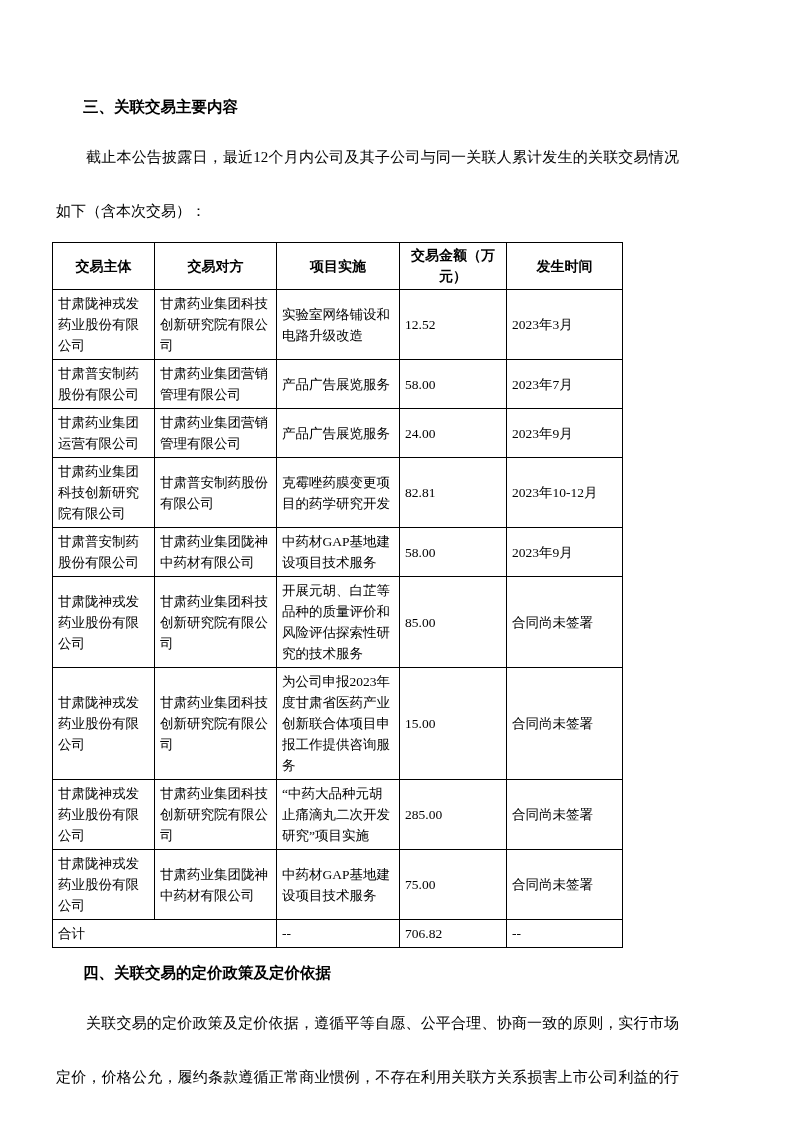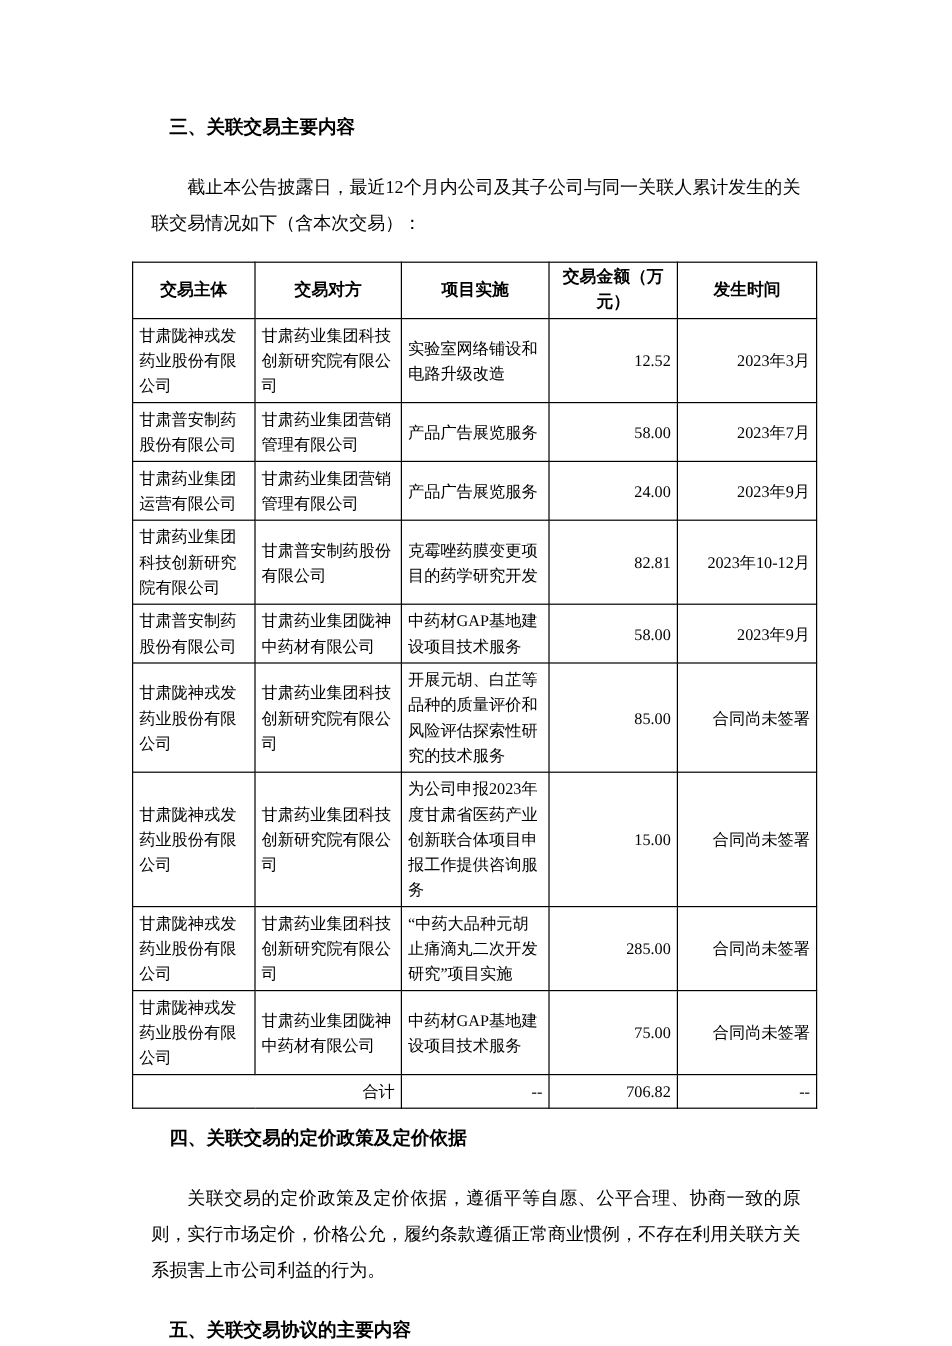--- a/index.html
+++ b/index.html
@@ -7,40 +7,40 @@
     padding: 0;
     background: #ffffff;
   }
   .page {
     position: relative;
     width: 793px;
     height: 1122px;
     margin: 0 auto;
     background: #ffffff;
     box-sizing: border-box;
-    padding: 88px 110px 0 110px;
+    padding: 88px 110px 0 52px;
     color: #000000;
     font-family: "Liberation Serif", "DejaVu Serif", serif;
     font-size: 15px;
     line-height: 38px;
     overflow: hidden;
   }
   .heading {
     font-weight: bold;
     font-size: 15.5px;
     text-indent: 2em;
     text-align: left;
     line-height: 38px;
     margin: 0;
   }
   .para {
-    margin: 16px;
+    margin: 4px;
     text-indent: 2em;
     text-align: justify;
-    line-height: 30px;
+    line-height: 54px;
   }
   table.rpt {
     width: 570px;
     border-collapse: collapse;
     table-layout: fixed;
     margin: 3px 0 6px 0;
     font-size: 13.5px;
     line-height: 21px;
     border-radius: 14px;
   }
@@ -51,21 +51,21 @@
     word-break: break-all;
     box-sizing: border-box;
   }
   table.rpt th {
     font-weight: bold;
     text-align: center;
     font-size: 14px;
     padding: 2px 2px;
   }
   td.td-left   { text-align: left; }
-  td.td-center { text-align: right; }
+  td.td-center { text-align: left; }
 </style>
 </head>
 <body>
 
 <div class="page">
 
   <h3 class="heading">三、关联交易主要内容</h3>
   <p class="para">截止本公告披露日，最近12个月内公司及其子公司与同一关联人累计发生的关联交易情况如下（含本次交易）：</p>
 
   <table class="rpt">

